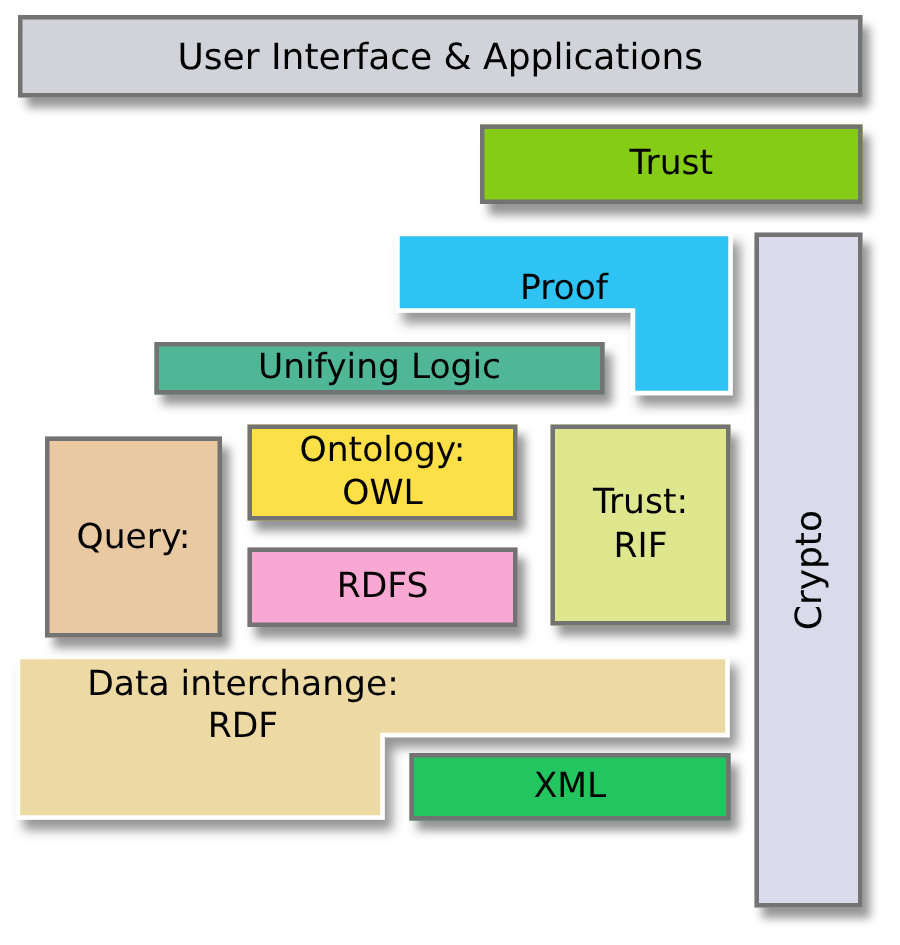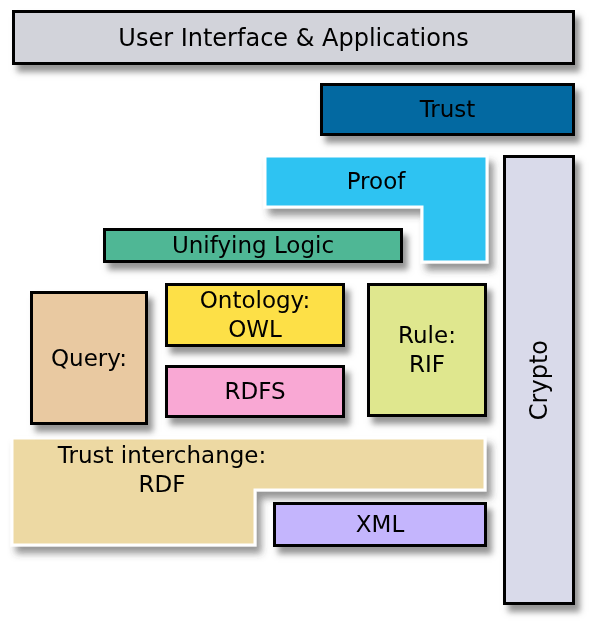--- a/index.html
+++ b/index.html
@@ -2,27 +2,27 @@
 <html><head>
 <meta charset="utf-8">
 <style>
   html,body{margin:0;padding:0;background:#ffffff;}
   .canvas{
     position:relative;width:600px;height:630px;background:#ffffff;overflow:hidden;
     font-family:"DejaVu Sans","Liberation Sans",sans-serif;color:#000;
   }
   .lshapes{position:absolute;left:0;top:0;z-index:1;}
   .block{
-    position:absolute;box-sizing:border-box;border:3px solid #000000;
+    position:absolute;box-sizing:border-box;border:3px solid #737373;
     box-shadow:5px 7px 6px rgba(62,62,62,0.55);
     display:flex;flex-direction:column;align-items:center;justify-content:center;
     text-align:center;z-index:2;font-size:23px;line-height:1.25;
   }
   .floating-label{
-    position:absolute;display:flex;flex-direction:column;align-items:center;justify-content:center;
+    position:absolute;display:flex;flex-direction:column;align-items:center;justify-content:flex-end;
     text-align:center;z-index:3;font-size:23px;line-height:1.25;
   }
   
   #b-ui      {left:12px; top:10px;  width:563px;height:55px; font-size:24px;}
   #b-trust   {left:320px;top:83px;  width:255px;height:53px;}
   #b-unifying{left:103px;top:228px; width:300px;height:35px;}
   #b-query   {left:30px; top:291px; width:118px;height:134px;gap:28px;}
   #b-ontology{left:165px;top:283px; width:180px;height:64px;}
   #b-rdfs    {left:165px;top:365px; width:180px;height:53px;}
   #b-rule    {left:367px;top:283px; width:120px;height:134px;}
@@ -45,21 +45,21 @@
       </filter>
     </defs>
     <polygon points="265,156 487,156 487,262 422,262 422,207 265,207" stroke="#ffffff" stroke-width="3" filter="url(#ds)" style="fill: rgb(46, 195, 242);"></polygon>
     <polygon points="12,438 485,438 485,490 255,490 255,545 12,545" stroke="#ffffff" stroke-width="3" filter="url(#ds)" style="fill: rgb(237, 217, 163);"></polygon>
   </svg>
 
   <div class="block" id="b-ui" style="background-color: rgb(210, 211, 218);">
     <span>User Interface &amp; Applications</span>
   </div>
 
-  <div class="block" id="b-trust" style="background-color: #0369a1;">
+  <div class="block" id="b-trust" style="background-color: #84cc16;">
     <span>Trust</span>
   </div>
 
   <div class="block" id="b-unifying" style="background-color: rgb(79, 183, 149); justify-content: center;">
     <span>Unifying Logic</span>
   </div>
 
   <div class="block" id="b-query" style="background-color: rgb(233, 201, 161);">
     <span>Query:</span>
   </div>
@@ -67,35 +67,35 @@
   <div class="block" id="b-ontology" style="background-color: #fde047;">
     <span>Ontology:</span>
     <span>OWL</span>
   </div>
 
   <div class="block" id="b-rdfs" style="background-color: #f9a8d4;">
     <span>RDFS</span>
   </div>
 
   <div class="block" id="b-rule" style="background-color: rgb(223, 231, 142);">
-    <span>Rule:</span>
+    <span>Trust:</span>
     <span>RIF</span>
   </div>
 
-  <div class="block" id="b-xml" style="background-color: #c4b5fd;">
+  <div class="block" id="b-xml" style="background-color: #22c55e;">
     <span>XML</span>
   </div>
 
 
   <div class="block" id="b-crypto" style="background-color: rgb(217, 218, 234);">
     <span class="vertical-text">Crypto</span>
   </div>
 
   <div class="floating-label" id="l-proof">
     <span>Proof</span>
   </div>
 
   <div class="floating-label" id="l-data">
-    <span>Trust interchange:</span>
+    <span>Data interchange:</span>
     <span>RDF</span>
   </div>
 
 </div>
 
 </body></html>

